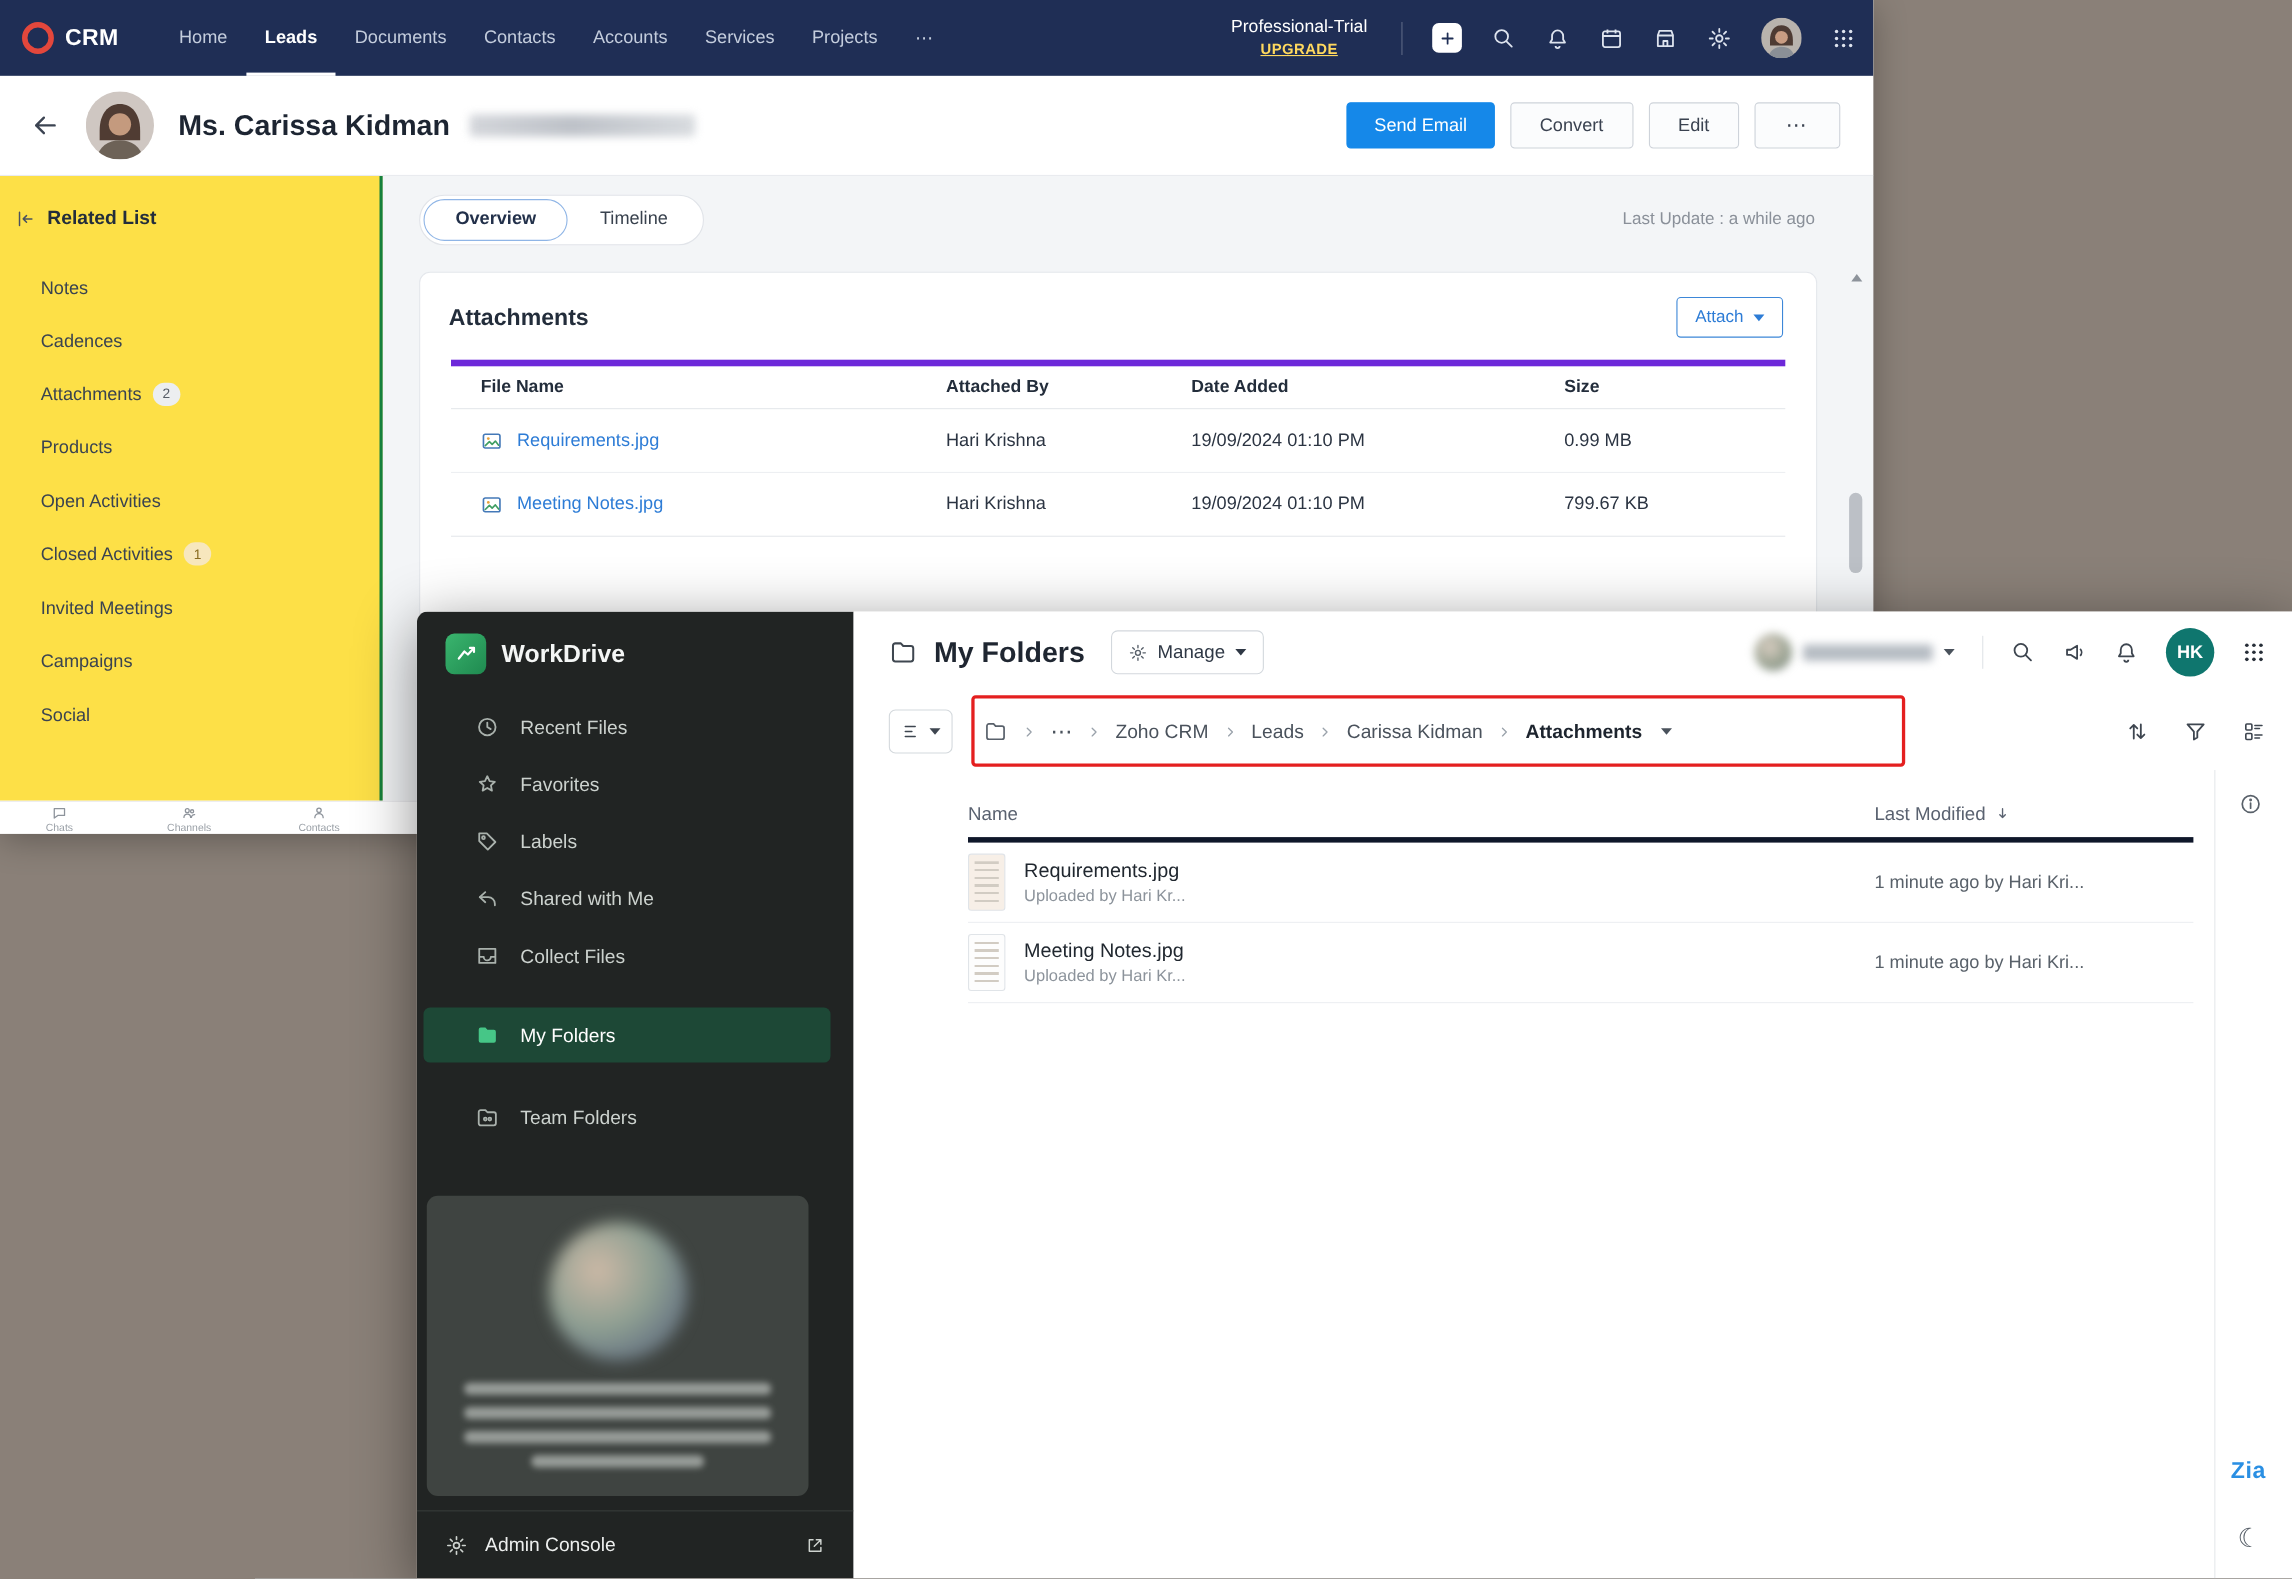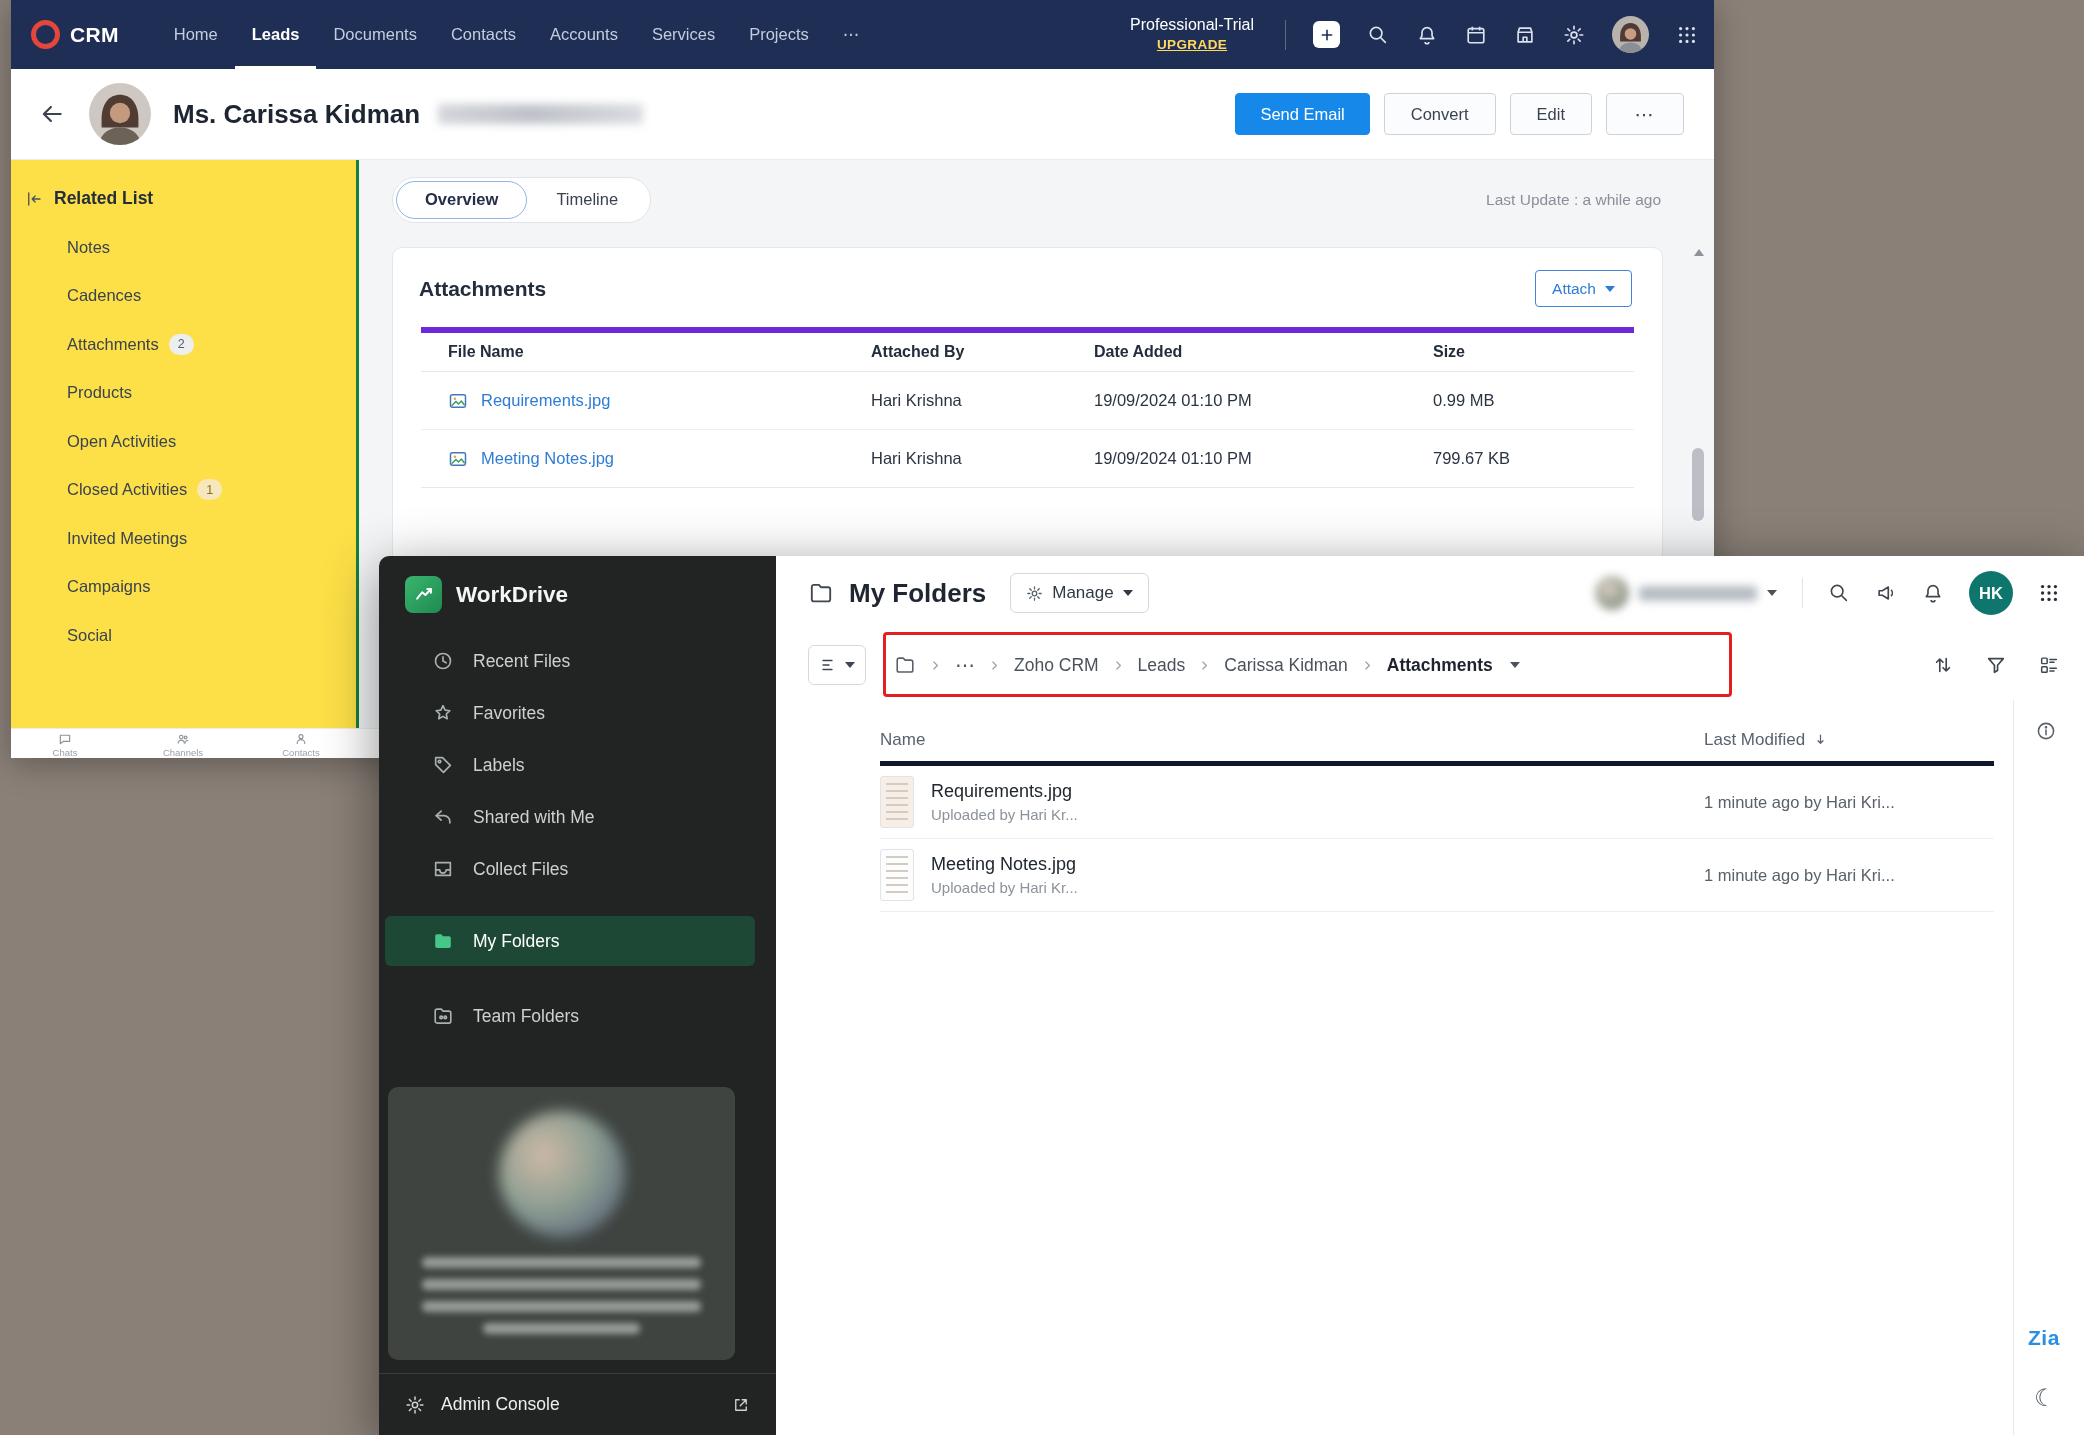--- a/index.html
+++ b/index.html
@@ -1,21 +1,21 @@
 <!DOCTYPE html>
 <html><head>
 <meta charset="utf-8">
 <style>
   *{margin:0;padding:0;box-sizing:border-box}
   body{background:#55504a;font-family:"Liberation Sans",sans-serif}
   .root{position:relative;width:2084px;height:1435px;background:#8a8078;overflow:hidden;font-family:"Liberation Sans",sans-serif}
   svg{display:block}
 
   
-  .crm-window{position:absolute;left:11px;top:0;width:1703px;height:758px;background:#fff;overflow:hidden;box-shadow:0 6px 30px rgba(0,0,0,.3)}
+  .crm-window{position:absolute;left:0;top:0;width:1703px;height:758px;background:#fff;overflow:hidden;box-shadow:0 6px 30px rgba(0,0,0,.3)}
   .crm-nav{display:flex;align-items:center;height:69px;background:#1f2e55;padding:0 16px 0 20px;color:#c9d1e0}
   .brand{display:flex;align-items:center;gap:10px;margin-right:38px}
   .brand-logo{width:29px;height:29px;border-radius:50%;border:5px solid #e3473c}
   .brand-name{font-size:21px;font-weight:bold;color:#fff;letter-spacing:.3px}
   .nav-menu{display:flex;align-items:stretch;height:69px}
   .nav-item{display:flex;align-items:center;padding:0 17px;font-size:16.5px;color:#c4cddd;cursor:pointer;border-bottom:3px solid transparent;border-top:3px solid transparent}
   .nav-item.active{color:#fff;border-bottom-color:#fff;font-weight:bold}
   .nav-right{margin-left:auto;display:flex;align-items:center;gap:27px}
   .plan{display:flex;flex-direction:column;align-items:center;line-height:1.3;margin-right:4px}
   .plan-name{font-size:16px;color:#fff}
@@ -33,21 +33,21 @@
   .hdr-actions{margin-left:auto;display:flex;gap:14px;margin-right:30px}
   .btn{height:42px;display:inline-flex;align-items:center;justify-content:center;border-radius:4px;font-size:16.5px;cursor:pointer;white-space:nowrap}
   .btn-primary{background:#1588e9;border:1px solid #1588e9;color:#fff;padding:0 24px}
   .btn-sec{background:#fbfcfd;border:1px solid #ced3da;color:#3a4250;padding:0 26px}
   .btn-more{width:78px;padding:0;font-size:19px;letter-spacing:2px}
 
   .crm-sidebar{position:absolute;left:0;top:160px;width:348px;height:568px;background:#fde047;border-right:3px solid #15803d}
   .sb-head{display:flex;align-items:center;gap:11px;padding:28px 0 0 14px;font-size:17.5px;font-weight:bold;color:#232d3b}
   .sb-head svg{color:#4a5260;cursor:pointer}
   .sb-list{margin-top:14px;list-style:none}
-  .sb-item{height:48.5px;display:flex;align-items:center;padding-left:56px;font-size:16.5px;color:#3a4350;cursor:pointer}
+  .sb-item{height:48.5px;display:flex;align-items:flex-end;padding-left:37px;font-size:16.5px;color:#3a4350;cursor:pointer}
   .badge{margin-left:10px;min-width:25px;height:21px;padding:0 7px;border-radius:11px;display:inline-flex;align-items:center;justify-content:center;font-size:12.5px}
   .badge-gray{background:#eceef0;color:#555c66}
   .badge-yellow{background:#f7e7bd;color:#8a6d21}
 
   .crm-dock{position:absolute;left:0;top:728px;width:100%;height:30px;background:#fff;border-top:1px solid #ececef;display:flex;align-items:flex-start;padding-left:16px;gap:42px}
   .dock-item{display:flex;flex-direction:column;align-items:center;width:76px;color:#8d939b;padding-top:3px;cursor:pointer}
   .dock-label{font-size:9.5px;margin-top:1px;color:#9aa0a7}
   .dock-partial{margin-left:38px;padding-top:6px;font-size:13.5px;color:#3c4450}
 
   .crm-main{position:absolute;left:348px;top:160px;width:1355px;height:598px;background:#f3f5f7}

